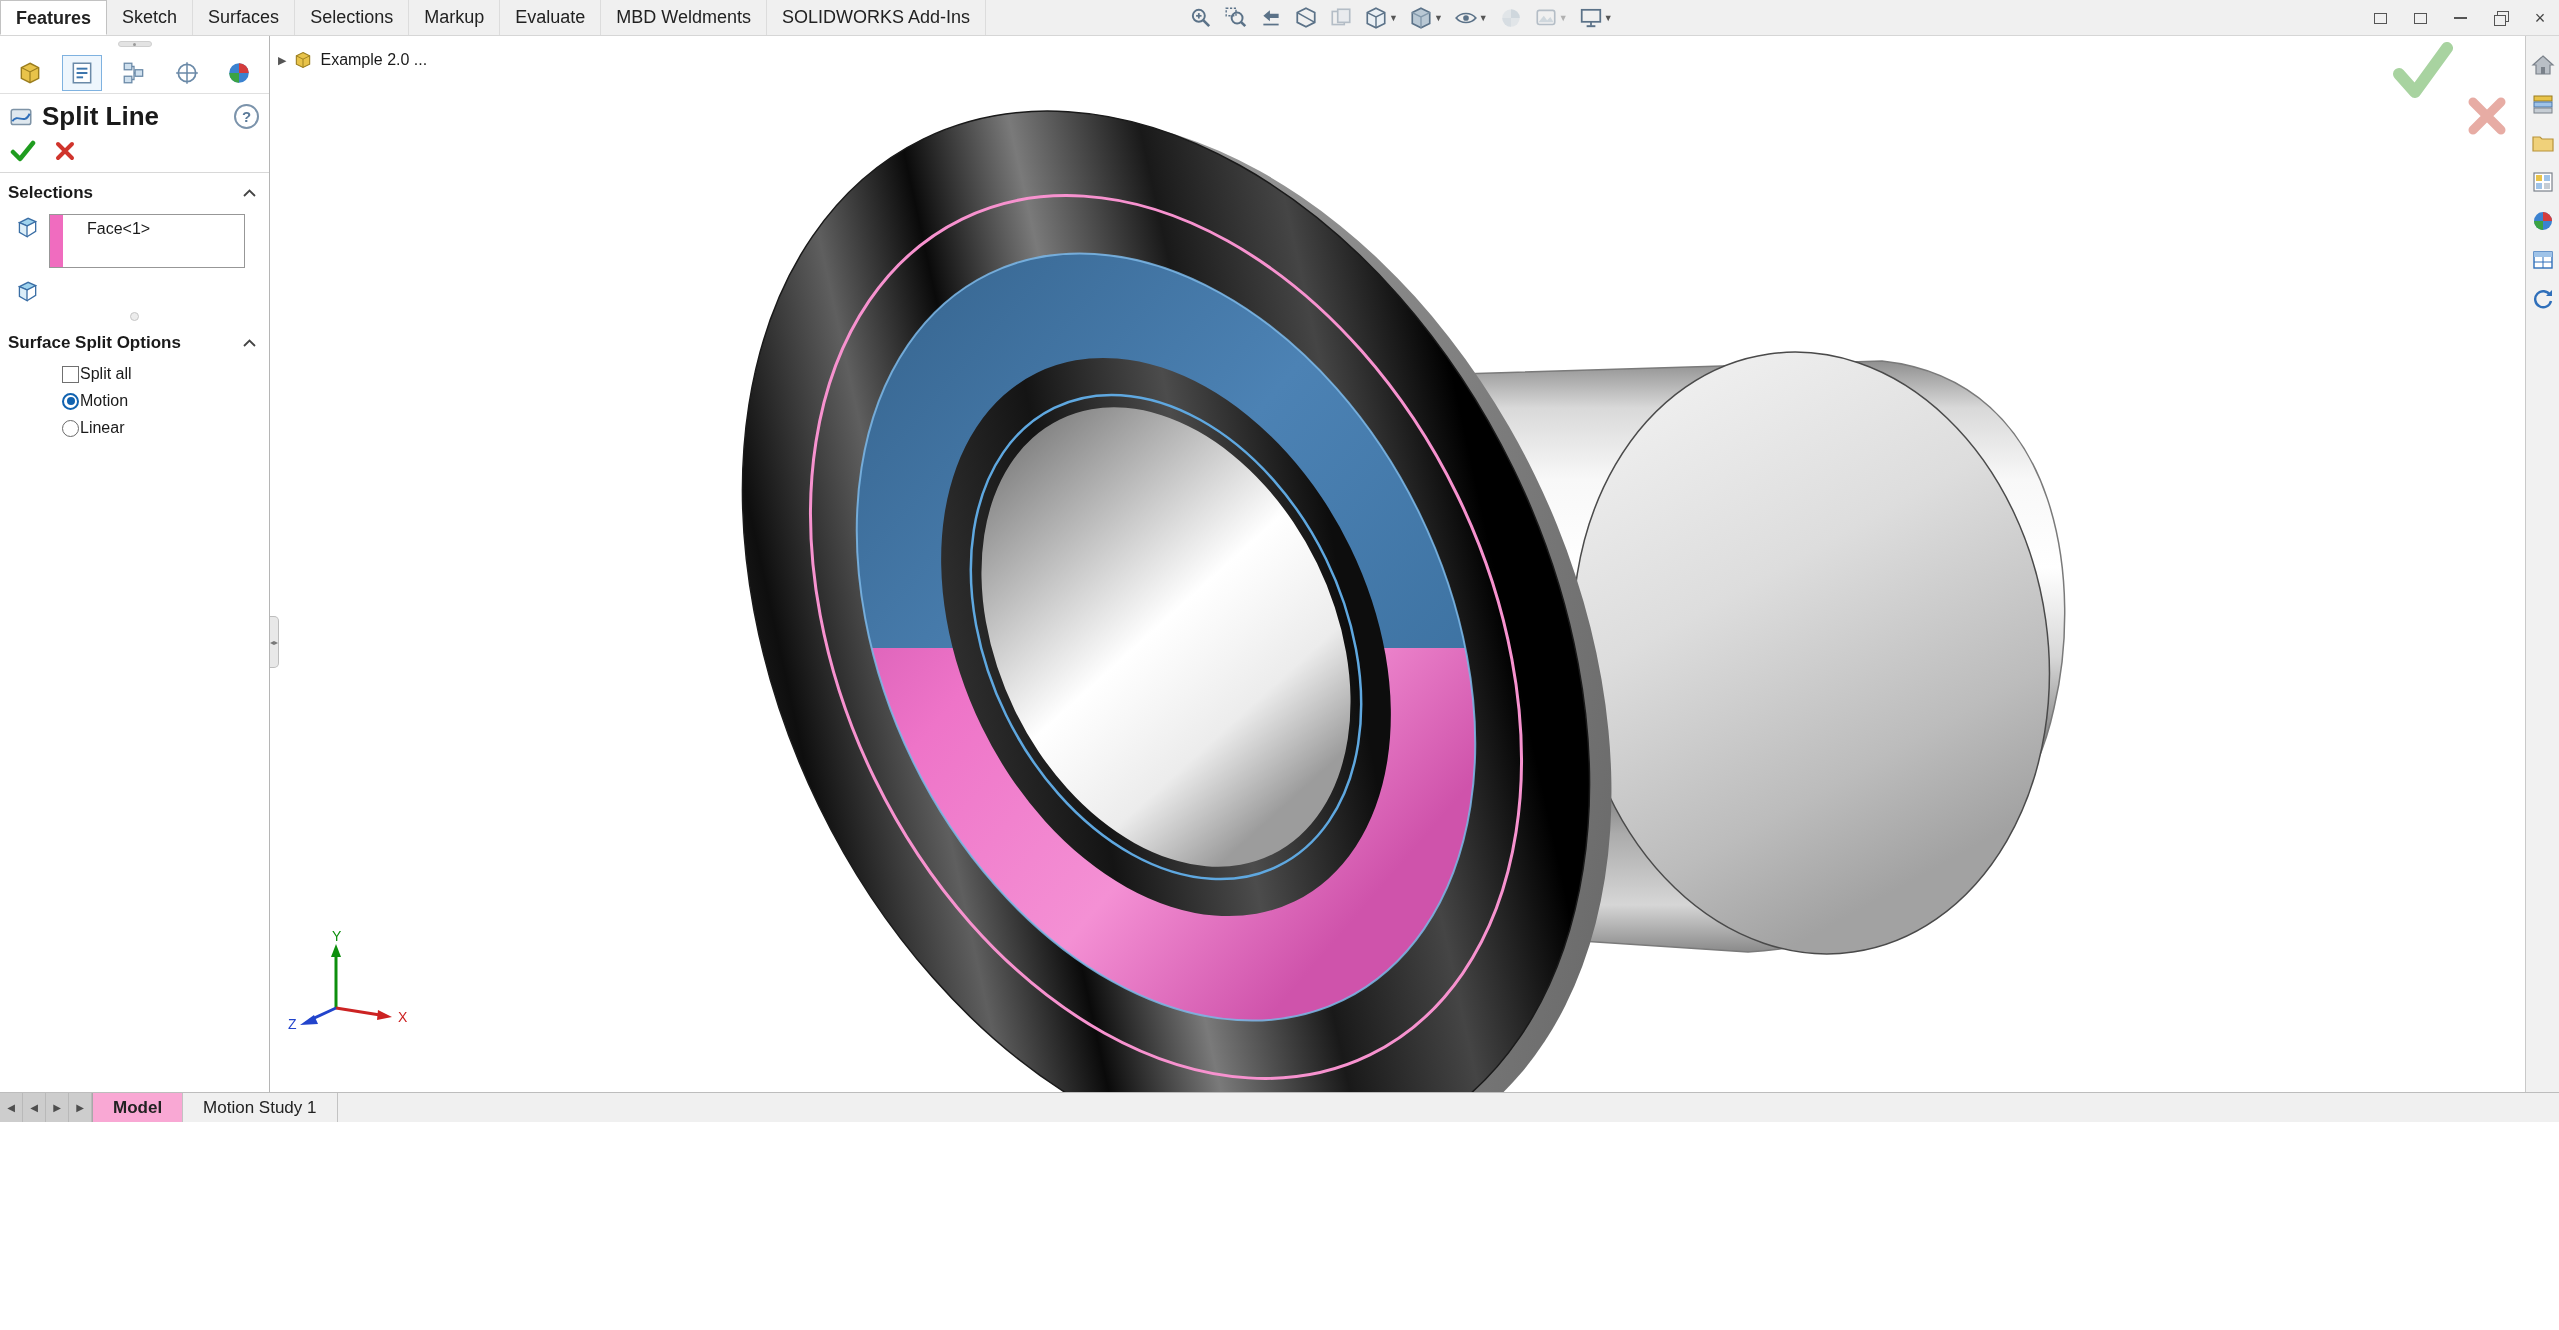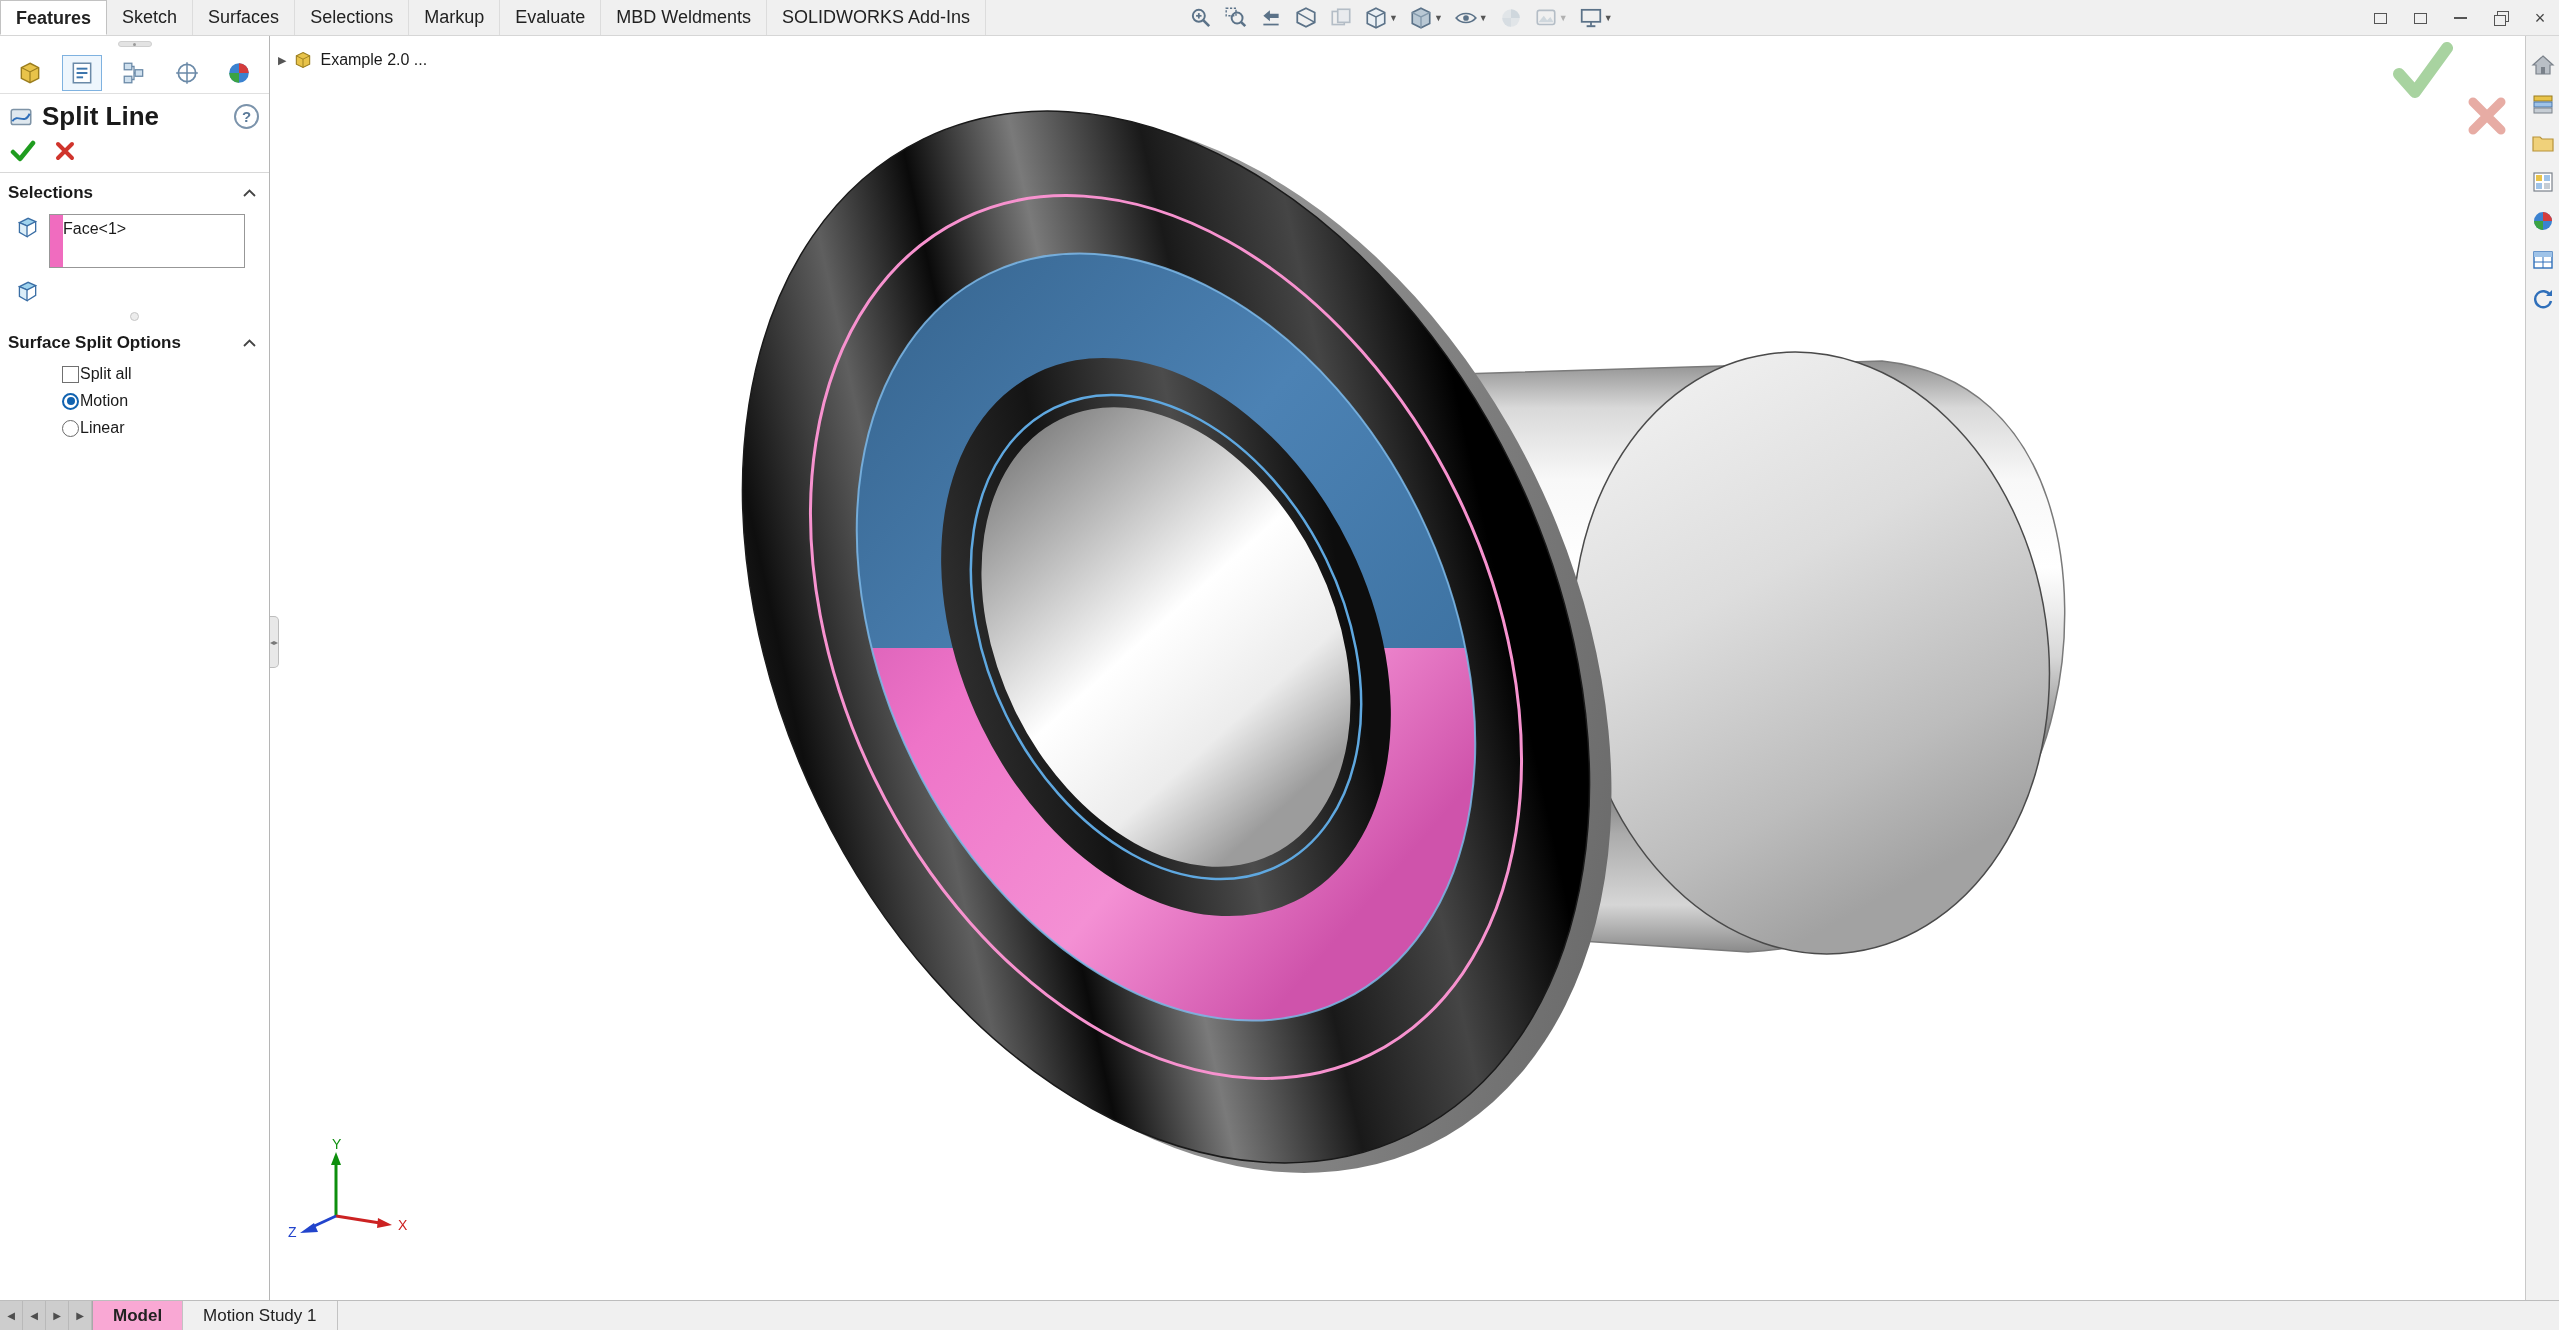--- a/index.html
+++ b/index.html
@@ -1,17 +1,17 @@
 <!DOCTYPE html>
 <html><head>
 <meta charset="utf-8">
 <style>
   * { box-sizing: border-box; margin: 0; padding: 0; }
   body { font-family: "Liberation Sans", "DejaVu Sans", sans-serif; background:#fff; }
-  .app { position:relative; width:2559px; height:1330px; overflow:hidden; background:#fff; color:#1a1a1a; }
+  .app { position:relative; width:2559px; height:1122px; overflow:hidden; background:#fff; color:#1a1a1a; }
 
   
   .ribbon { position:absolute; top:0; left:0; right:0; height:36px; background:#f0f0f0; border-bottom:1px solid #d6d6d6; display:flex; align-items:stretch; z-index:5; }
   .rtab { padding:0 15px; line-height:34px; font-size:18px; color:#222; border-right:1px solid #dcdcdc; white-space:nowrap; cursor:default; }
   .rtab.active { background:#fff; font-weight:bold; border:1px solid #c2c2c2; border-bottom:1px solid #fff; }
   .hud { position:absolute; left:1188px; top:0; height:36px; display:flex; align-items:center; gap:9px; }
   .hudbtn { display:flex; align-items:center; gap:1px; padding:1px; }
   .hudbtn.disabled { opacity:.4; }
   .caret { font-size:9px; color:#555; line-height:1; }
   .winctl { position:absolute; right:8px; top:0; height:36px; display:flex; align-items:center; gap:18px; }
@@ -36,21 +36,21 @@
   .pm-header { display:flex; align-items:center; gap:8px; padding:7px 10px 5px 8px; }
   .pm-title { font-size:26px; font-weight:bold; flex:1; }
   .help-circle { width:25px; height:25px; border:2px solid #7b93ab; border-radius:50%; color:#5a7a99; display:flex; align-items:center; justify-content:center; font-size:15px; font-weight:bold; }
   .okrow { display:flex; align-items:center; gap:18px; padding:2px 0 9px 10px; border-bottom:1px solid #d8d8d8; }
   .group-header { display:flex; align-items:center; padding:10px 12px 6px 8px; font-size:17px; font-weight:bold; }
   .group-header svg { margin-left:auto; }
   .sel-row { display:flex; align-items:flex-start; gap:9px; padding:5px 24px 5px 14px; }
   .sel-box { flex:1; border:1px solid #979797; background:#fff; display:flex; height:54px; overflow:hidden; }
   .sel-box.selected { height:150px; background:#cfe9fb; border-color:#5ba3d9; }
   .swatch { width:13px; flex:none; }
-  .sel-text { padding:5px 0; font-size:16px; }
+  .sel-text { padding:5px 24px; font-size:16px; }
   .grip-center { display:flex; justify-content:center; padding:3px 0 2px; }
   .grip-dot { width:9px; height:9px; border-radius:50%; background:#ececec; border:1px solid #c6c6c6; }
   .opts { display:flex; flex-direction:column; gap:9px; padding:6px 10px 14px 62px; }
   .opt { display:flex; align-items:center; gap:1px; font-size:16px; }
   .checkbox { width:17px; height:17px; border:1px solid #707070; background:#fff; flex:none; }
   .radio { width:17px; height:17px; border:1px solid #6a6a6a; border-radius:50%; background:#fff; flex:none; position:relative; }
   .radio.checked { border:2px solid #1062b0; }
   .radio.checked:after { content:""; position:absolute; left:2.5px; top:2.5px; width:8px; height:8px; border-radius:50%; background:#1062b0; }
 
   

